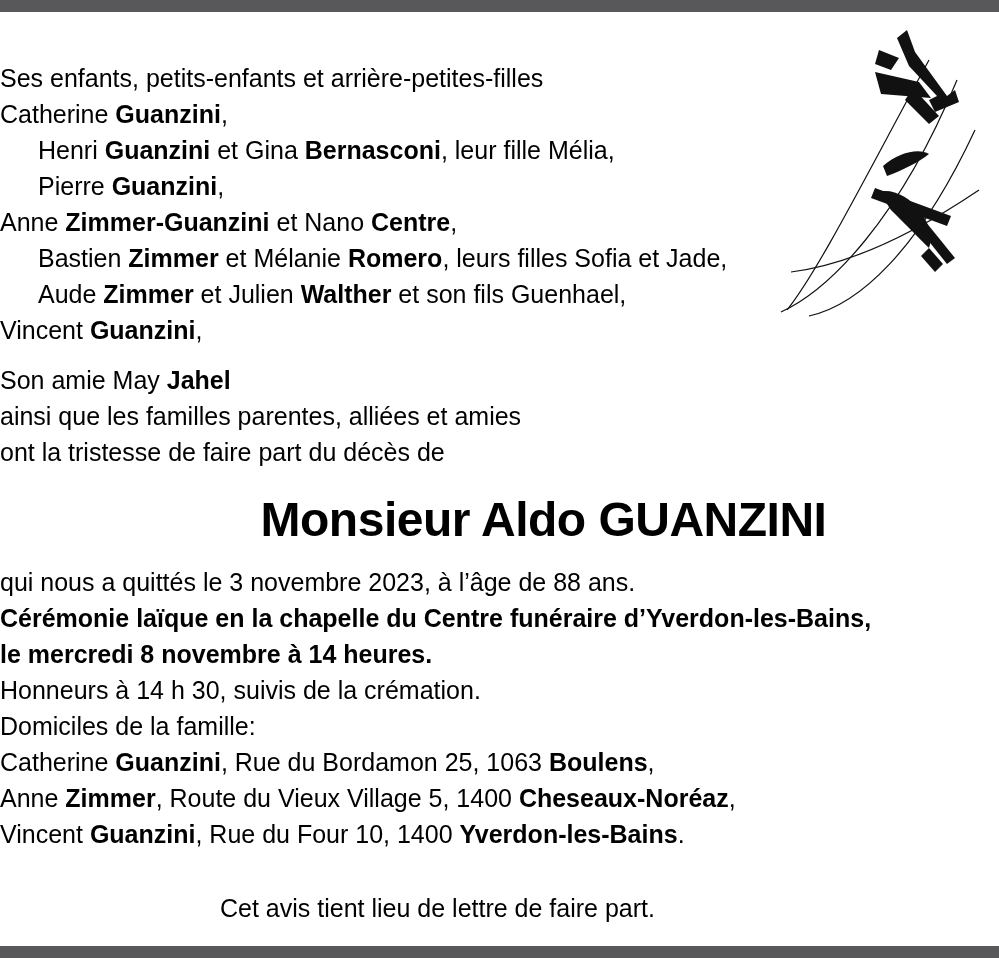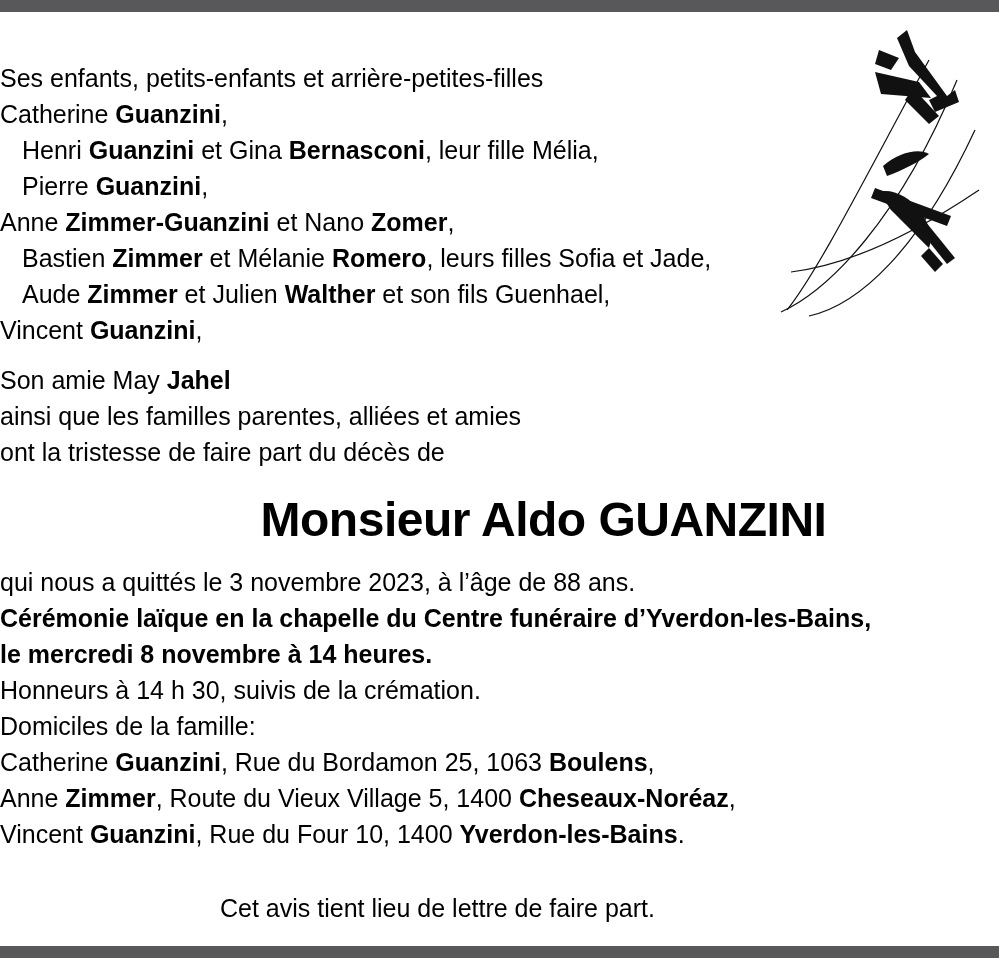--- a/index.html
+++ b/index.html
@@ -52,21 +52,21 @@
     top: 17px;
     width: 700px;
     font-size: 25px;
     line-height: 36px;
     margin-top: 31px;
   }
   .family-line {
     white-space: nowrap;
   }
   .family-line.indent {
-    padding-left: 22px;
+    padding-left: 38px;
   }
 
   .friend-block {
     position: absolute;
     left: 0;
     top: 350px;
     width: 700px;
     font-size: 25px;
     line-height: 36px;
   }
@@ -144,21 +144,21 @@
 
   <div class="rule-top"></div>
 
   <div class="content">
 
     <div class="family-block">
         <div class="family-line"><span>Ses enfants, petits-enfants et arrière-petites-filles</span></div>
         <div class="family-line"><span>Catherine </span><b>Guanzini</b><span>,</span></div>
         <div class="family-line indent"><span>Henri </span><b>Guanzini</b><span> et Gina </span><b>Bernasconi</b><span>, leur fille Mélia,</span></div>
         <div class="family-line indent"><span>Pierre </span><b>Guanzini</b><span>,</span></div>
-        <div class="family-line"><span>Anne </span><b>Zimmer-Guanzini</b><span> et Nano </span><b>Zomer</b><span>,</span></div>
+        <div class="family-line"><span>Anne </span><b>Zimmer-Guanzini</b><span> et Nano </span><b>Centre</b><span>,</span></div>
         <div class="family-line indent"><span>Bastien </span><b>Zimmer</b><span> et Mélanie </span><b>Romero</b><span>, leurs filles Sofia et Jade,</span></div>
         <div class="family-line indent"><span>Aude </span><b>Zimmer</b><span> et Julien </span><b>Walther</b><span> et son fils Guenhael,</span></div>
         <div class="family-line"><span>Vincent </span><b>Guanzini</b><span>,</span></div>
       </div>
 
     <div class="friend-block">
         <div class="family-line"><span>Son amie May </span><b>Jahel</b></div>
         <div class="family-line"><span>ainsi que les familles parentes, alliées et amies</span></div>
         <div class="family-line"><span>ont la tristesse de faire part du décès de</span></div>
       </div>

